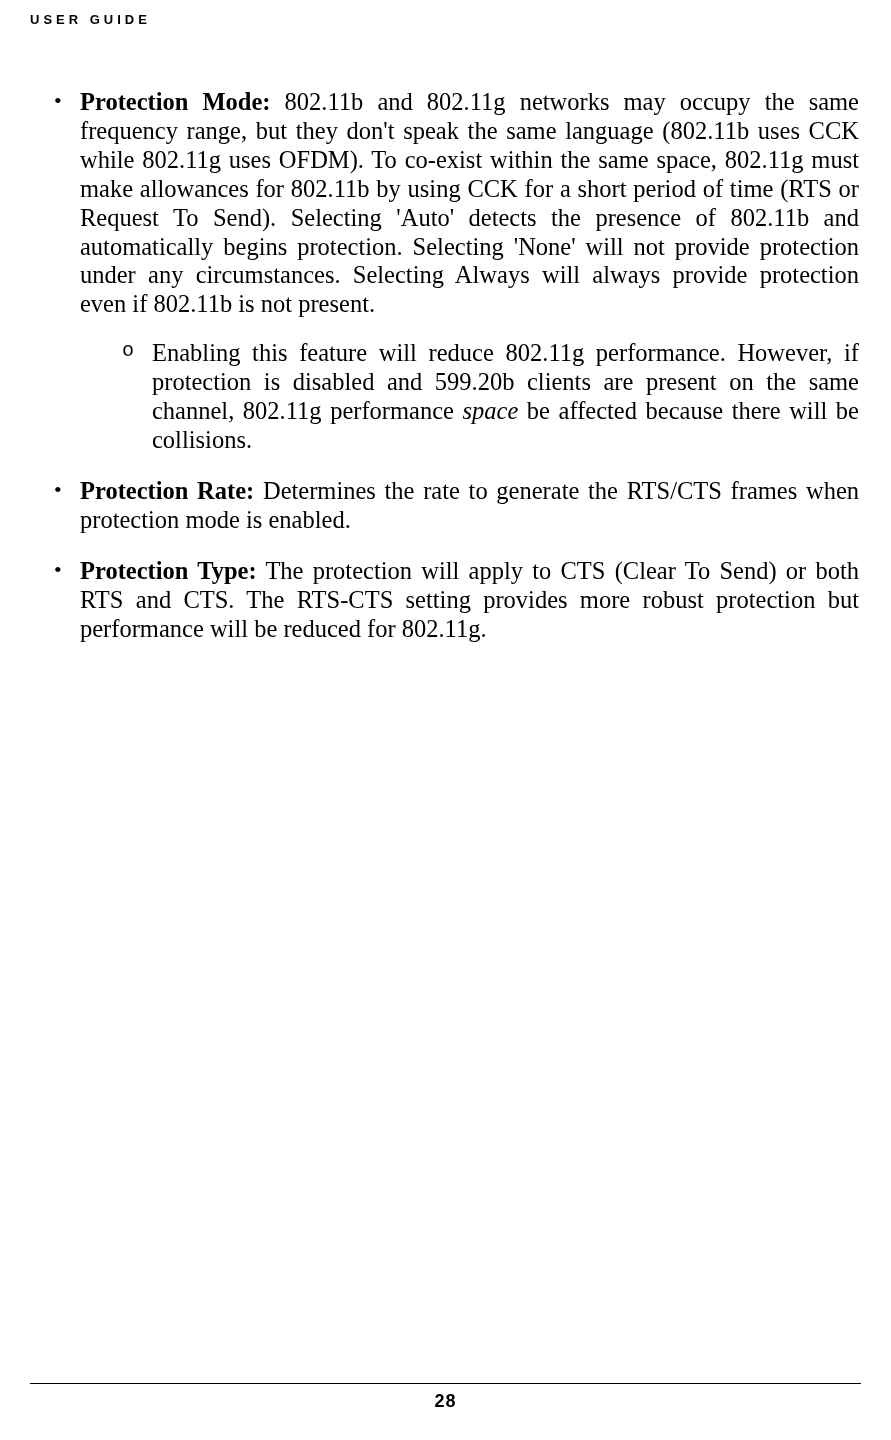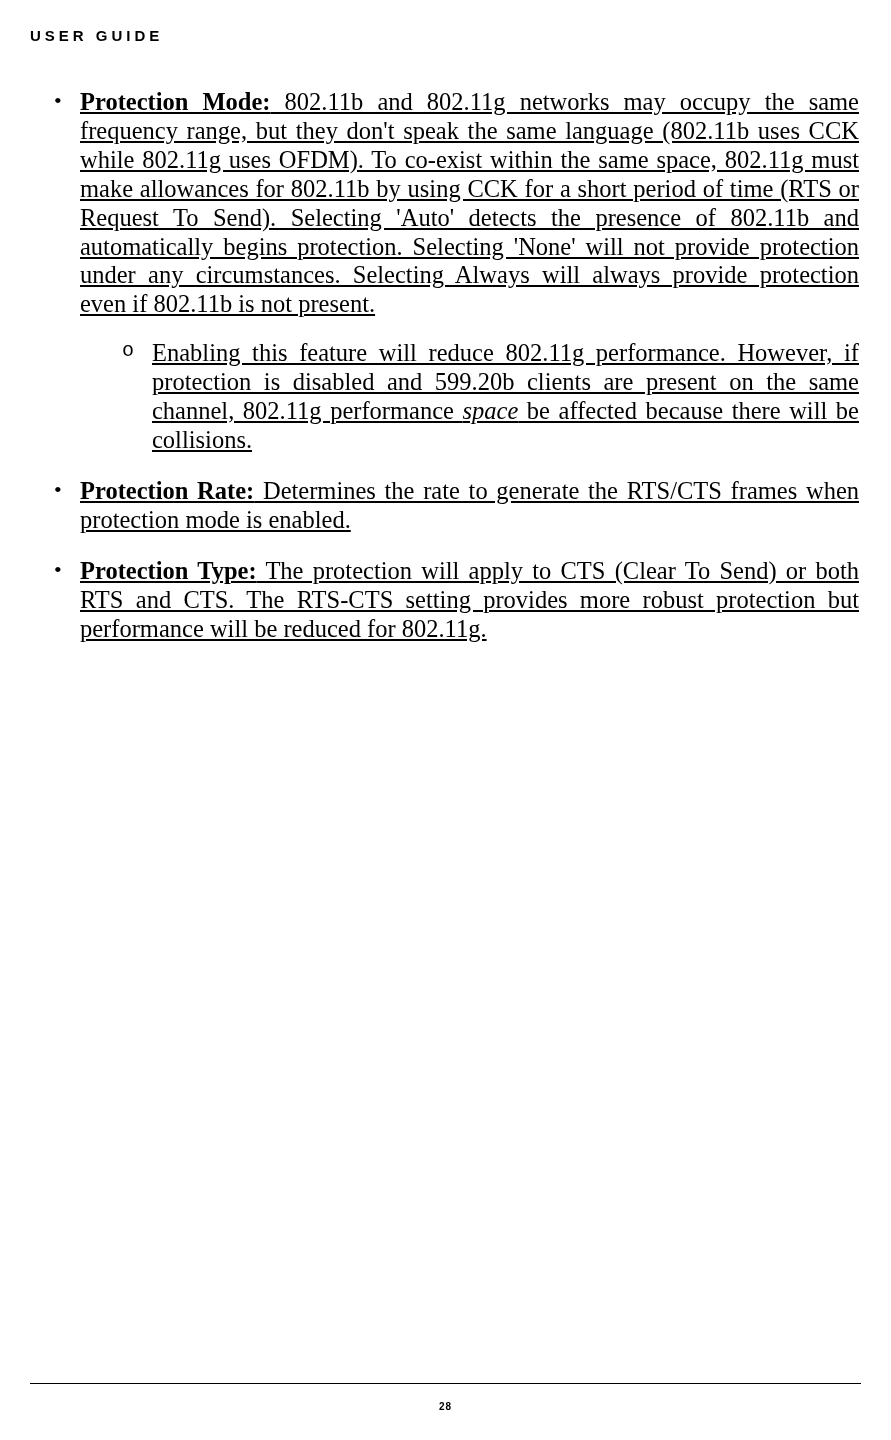--- a/index.html
+++ b/index.html
@@ -7,40 +7,39 @@
   body {
     width: 891px;
     height: 1440px;
     position: relative;
     font-family: Garamond, "Times New Roman", serif;
     color: #000;
     background: #fff;
   }
   .header {
     position: absolute;
-    top: 27px;
+    top: 12px;
     left: 30px;
     font-family: "Arial Black", Arial, sans-serif;
     font-weight: 900;
-    font-size: 15px;
+    font-size: 13px;
     letter-spacing: 4px;
   }
   .content {
     position: absolute;
     top: 88px;
     left: 32px;
     right: 32px;
     font-size: 24.5px;
     line-height: 1.18;
   }
   ul.bullets {
     list-style: none;
     padding: 0;
     margin: 0;
-    text-decoration: underline;
   }
   ul.bullets > li {
     position: relative;
     padding-left: 48px;
     margin-bottom: 22px;
     text-align: justify;
   }
   ul.bullets > li::before {
     content: "•";
     position: absolute;
@@ -79,21 +78,21 @@
     bottom: 56px;
     border-top: 1.5px solid #000;
   }
   .page-num {
     position: absolute;
     bottom: 28px;
     width: 100%;
     text-align: center;
     font-family: "Arial Black", Arial, sans-serif;
     font-weight: 900;
-    font-size: 10px;
+    font-size: 18px;
     letter-spacing: 1px;
   }
 </style>
 </head>
 <body>
 
 <div class="header">USER GUIDE</div>
 
 <div class="content">
   <ul class="bullets">

